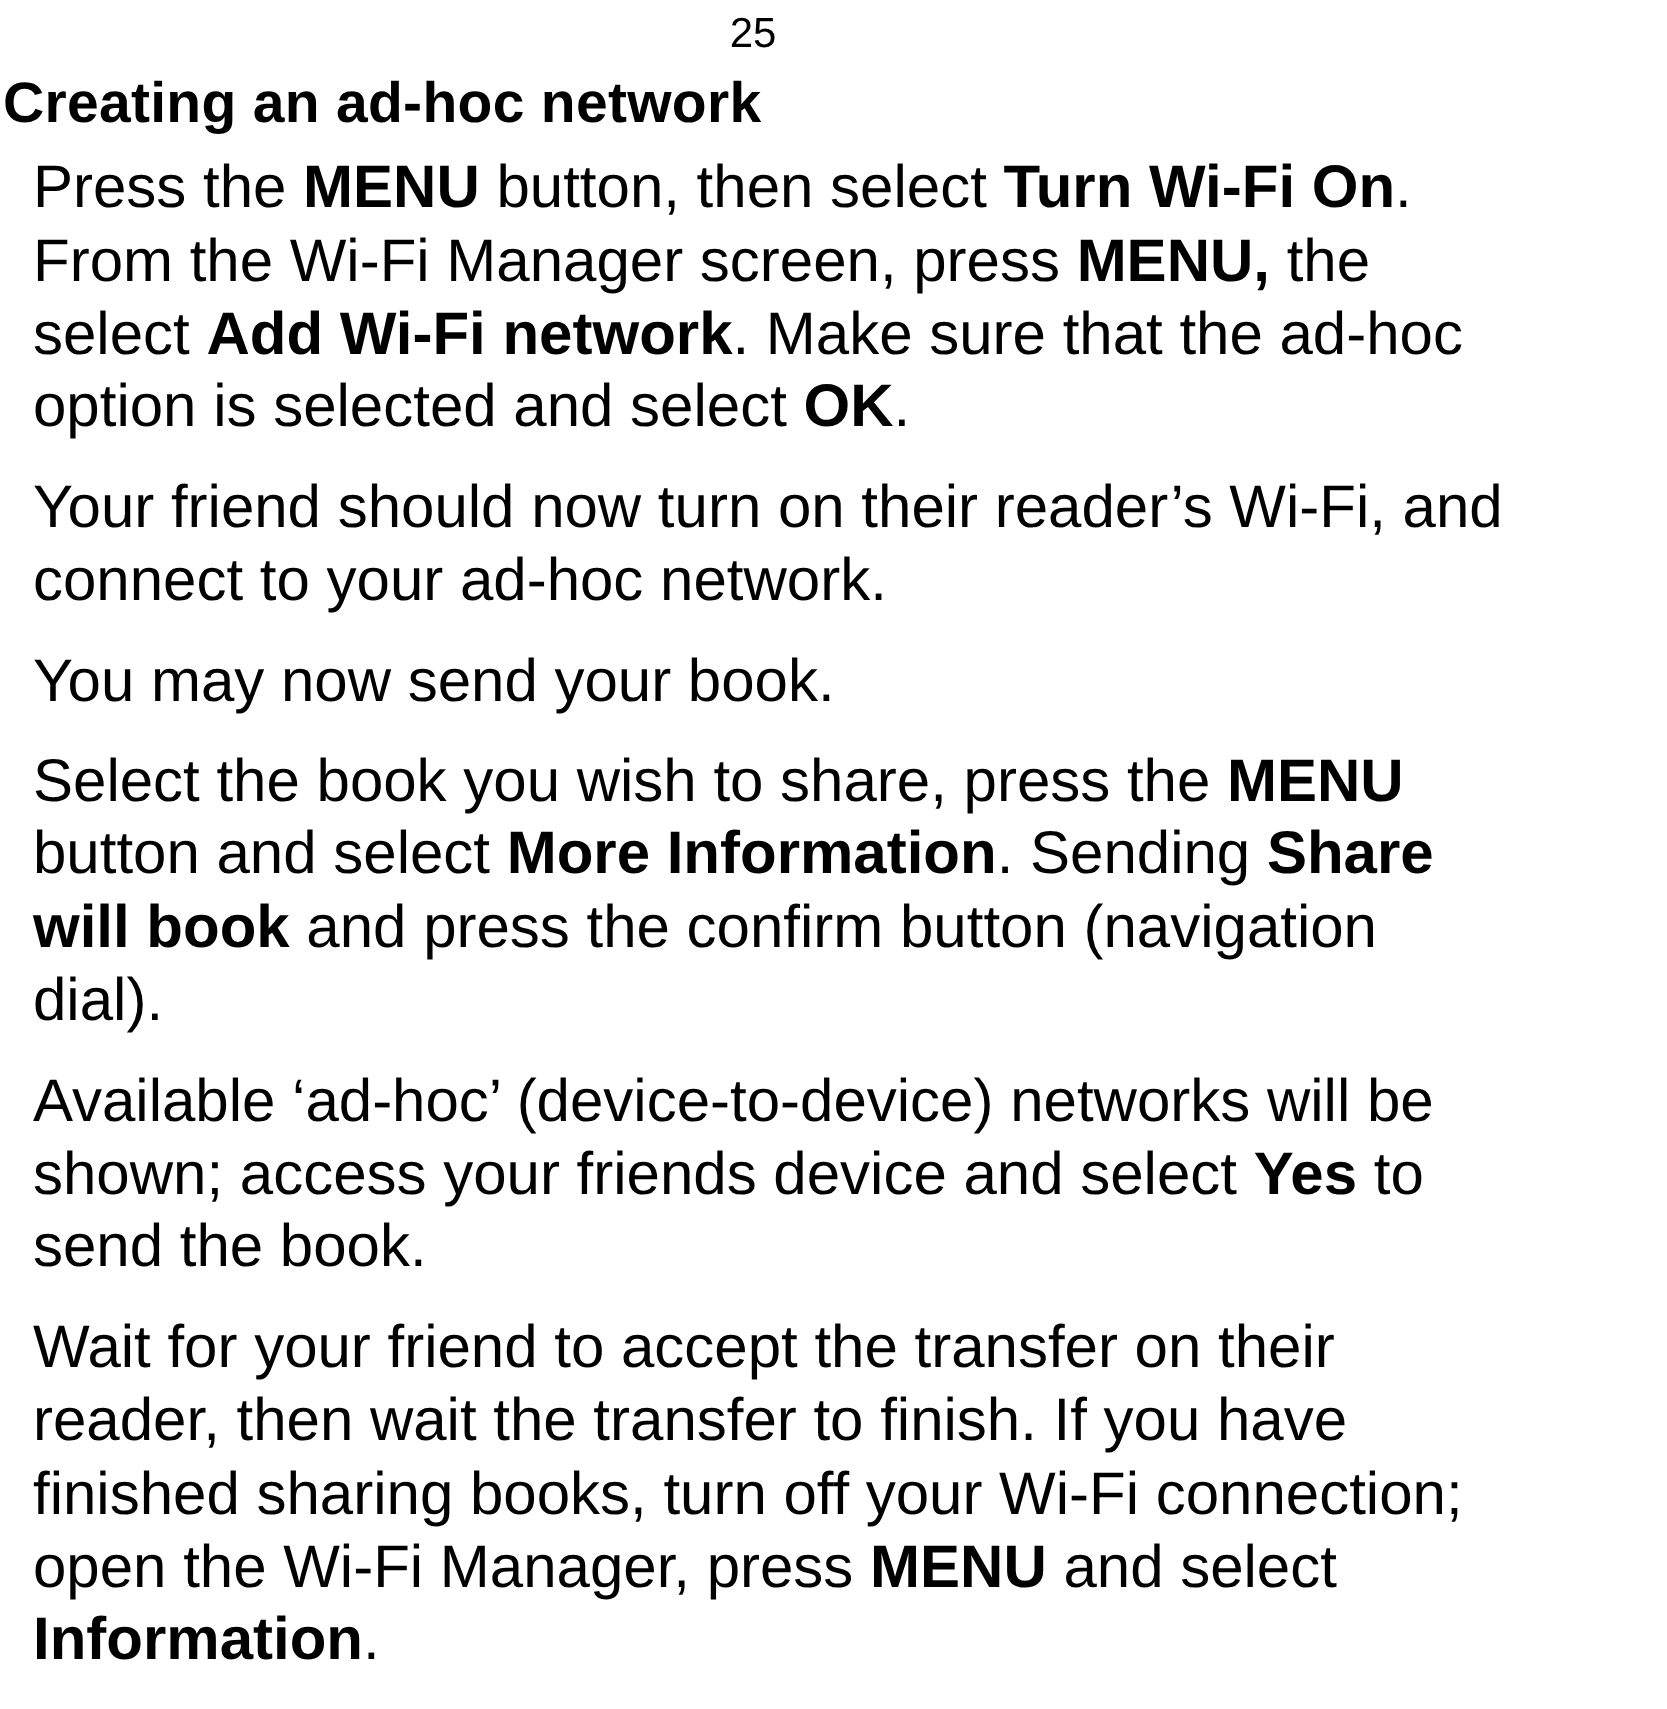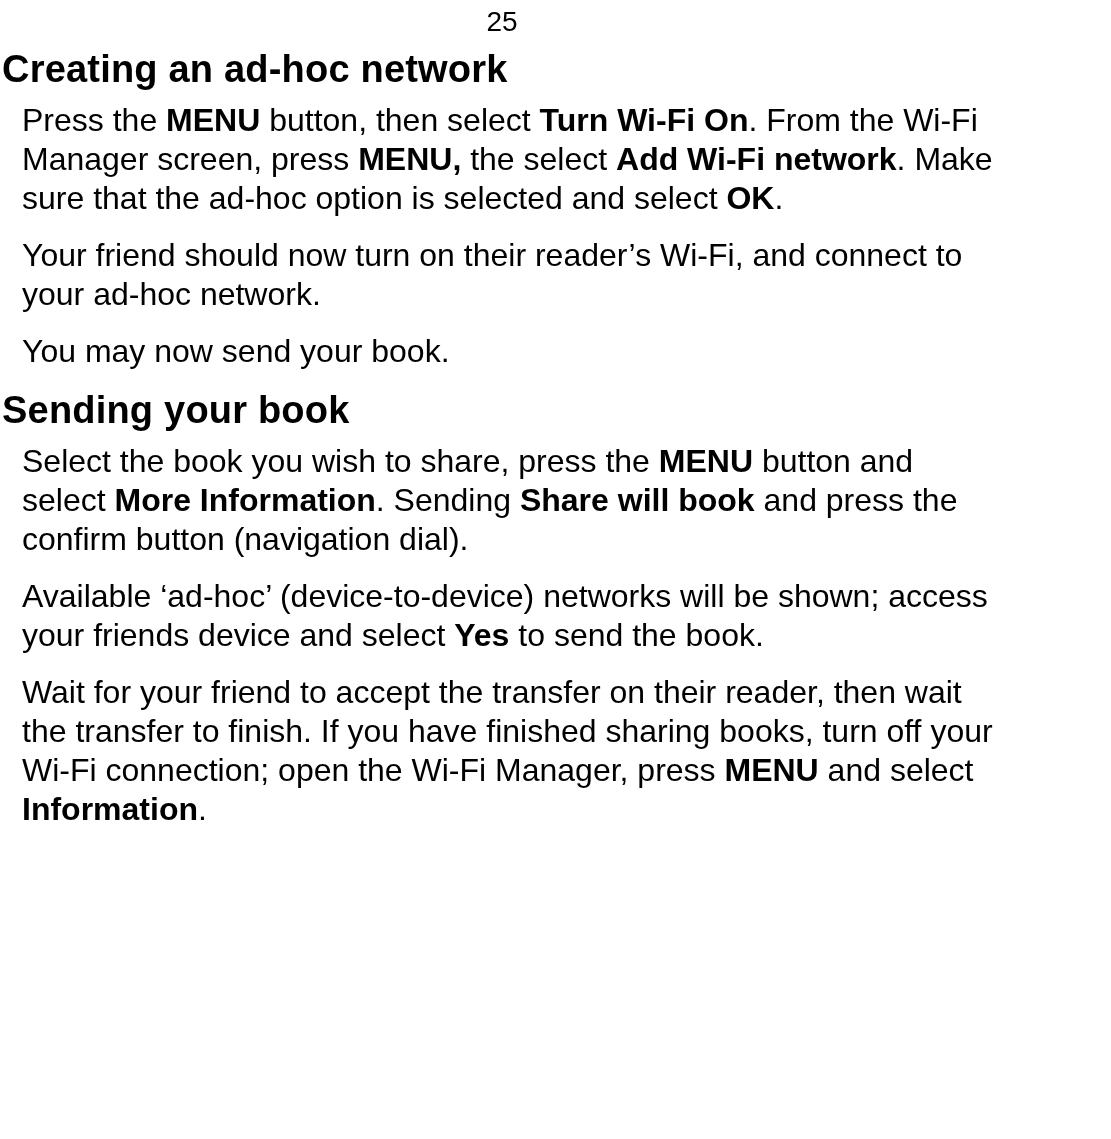--- a/index.html
+++ b/index.html
@@ -24,38 +24,37 @@
     font-weight: 400;
   }
   h2.section-heading {
     font-size: 38px;
     font-weight: 600;
     margin: 8px 0 10px 0;
     padding-left: 2px;
     letter-spacing: 0.2px;
   }
   p.body-para {
-    font-size: 32px;
+    font-size: 40px;
     line-height: 1.22;
     margin: 10px 0 18px 0;
     padding-left: 22px;
     font-weight: 400;
   }
   .b {
     font-weight: 600;
   }
 </style>
 </head>
 <body>
 
 <div class="page">
   <div class="page-number">25</div>
   <div id="content">
       <h2 class="section-heading">Creating an ad-hoc network</h2>
       <p class="body-para"><span>Press the </span><span class="b">MENU</span><span> button, then select </span><span class="b">Turn Wi-Fi On</span><span>. From the Wi-Fi Manager screen, press </span><span class="b">MENU,</span><span> the select </span><span class="b">Add Wi-Fi network</span><span>. Make sure that the ad-hoc option is selected and select </span><span class="b">OK</span><span>.</span></p>
       <p class="body-para"><span>Your friend should now turn on their reader’s Wi-Fi, and connect to your ad-hoc network.</span></p>
       <p class="body-para"><span>You may now send your book.</span></p>
-      <h2 class="section-heading">Sending your book</h2>
       <p class="body-para"><span>Select the book you wish to share, press the </span><span class="b">MENU</span><span> button and select </span><span class="b">More Information</span><span>. Sending </span><span class="b">Share will book</span><span> and press the confirm button (navigation dial).</span></p>
       <p class="body-para"><span>Available ‘ad-hoc’ (device-to-device) networks will be shown; access your friends device and select </span><span class="b">Yes</span><span> to send the book.</span></p>
       <p class="body-para"><span>Wait for your friend to accept the transfer on their reader, then wait the transfer to finish. If you have finished sharing books, turn off your Wi-Fi connection; open the Wi-Fi Manager, press </span><span class="b">MENU</span><span> and select </span><span class="b">Information</span><span>.</span></p>
     </div>
 </div>
 
 </body></html>

